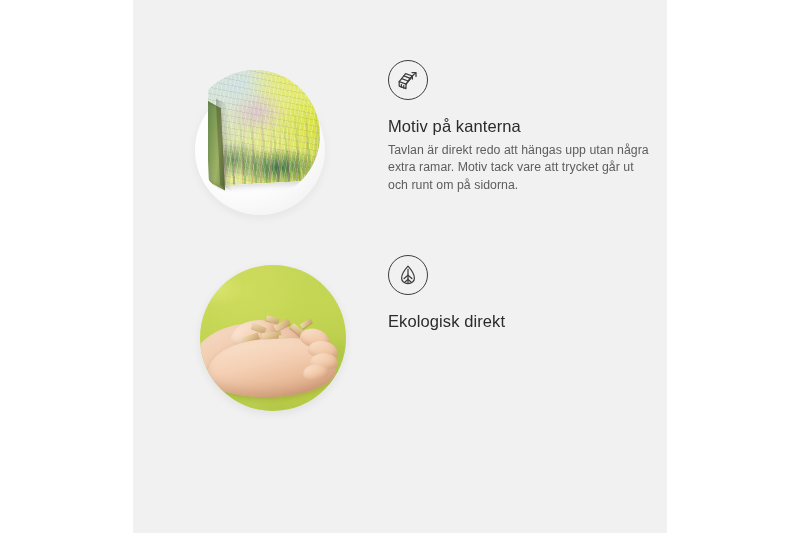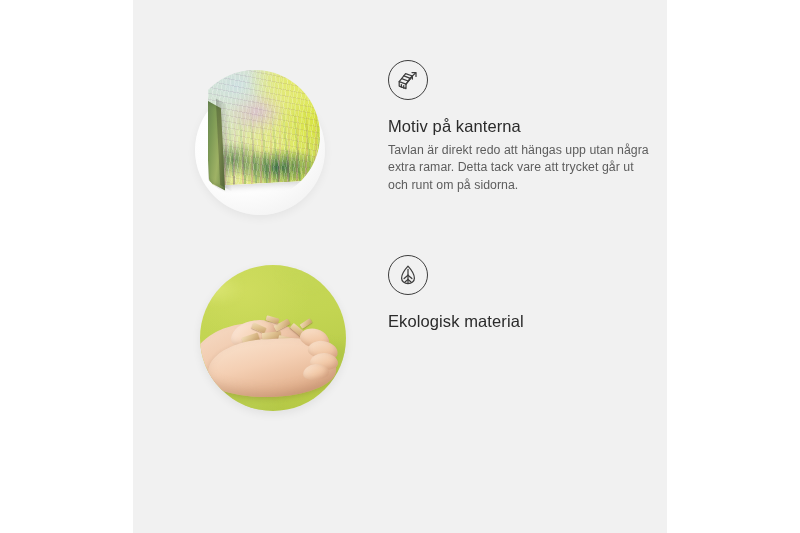--- a/index.html
+++ b/index.html
@@ -265,21 +265,21 @@
             <path d="M11.0 17.2 L17.4 9.0 L17.4 12.0"></path>
             <path d="M6.6 11.6 L13.2 14.0"></path>
             <path d="M8.9 8.8 L15.4 11.3"></path>
             <path d="M6.4 17.6 L6.4 20.2"></path>
             <path d="M8.7 18.5 L8.7 21.0"></path>
             <path d="M14.1 12.2 L20.6 5.9"></path>
             <path d="M17.0 5.5 L21.0 5.5 L21.0 9.4"></path>
           </svg>
         </div>
         <div class="feat-title">Motiv på kanterna</div>
-        <div class="feat-desc">Tavlan är direkt redo att hängas upp utan några extra ramar. Detta tack vare att trycket går ut och runt om på sidorna.</div>
+        <div class="feat-desc">Tavlan är direkt redo att hängas upp utan några extra ramar. Motiv tack vare att trycket går ut och runt om på sidorna.</div>
       </div>
     </div>
 
     <div class="feature" id="feature-2">
 
       <div class="media">
         <div class="disc-green">
           <div class="grass-blur"></div>
           <div class="palm-back"></div>
           <div class="thumb"></div>
@@ -311,18 +311,18 @@
         <div class="icon-badge">
           <svg width="26" height="26" viewBox="0 0 26 26" fill="none" stroke="#3d3d3d" stroke-width="1.25" stroke-linecap="round" stroke-linejoin="round">
             <path d="M13 4.2 C 17.6 9.2 19.4 13.4 19.4 16.2 C 19.4 19.3 16.6 21.6 13 21.6 C 9.4 21.6 6.6 19.3 6.6 16.2 C 6.6 13.4 8.4 9.2 13 4.2 Z"></path>
             <path d="M13 7.4 L13 21.4"></path>
             <path d="M13 13.2 L9.1 16.5"></path>
             <path d="M13 13.2 L16.9 16.5"></path>
             <path d="M13 17.4 L10.2 19.7"></path>
             <path d="M13 17.4 L15.8 19.7"></path>
           </svg>
         </div>
-        <div class="feat-title">Ekologisk material</div>
+        <div class="feat-title">Ekologisk direkt</div>
       </div>
     </div>
 
   </div>
 </div>
 
 </body></html>

